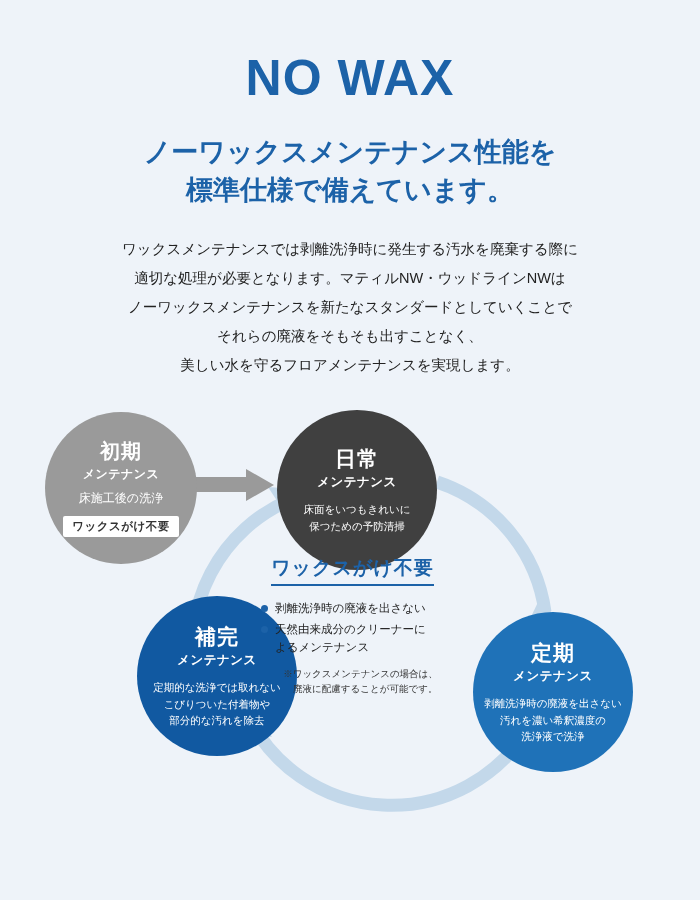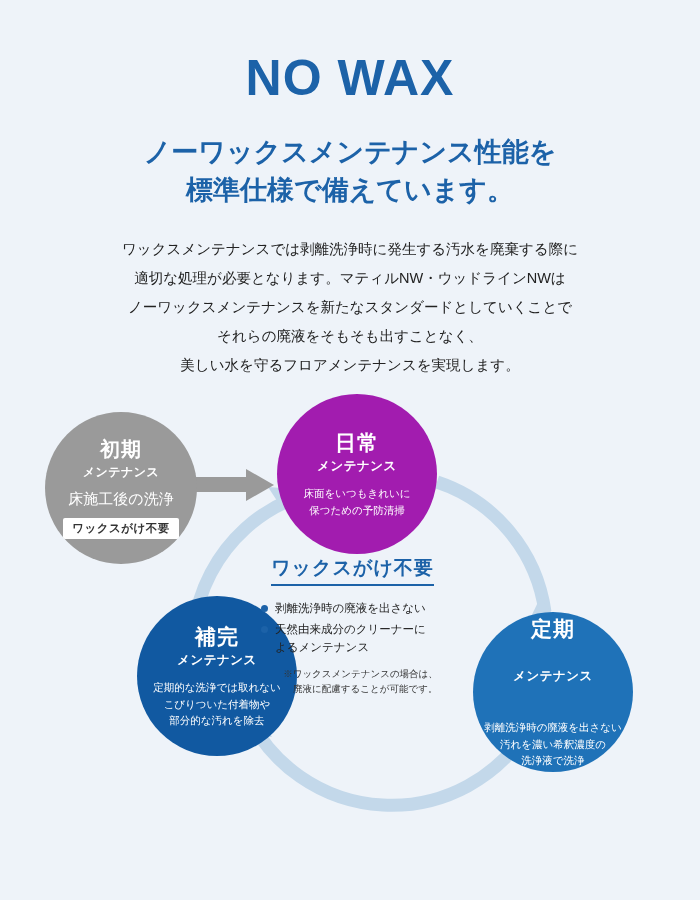--- a/index.html
+++ b/index.html
@@ -92,48 +92,47 @@
   
   #circle-initial {
     left: 45px;
     top: 22px;
     width: 152px;
     height: 152px;
     background: #9a9a9a;
   }
   #circle-initial .c-title { font-size: 20px; color: #fff; }
   #circle-initial .c-sub { font-size: 12px; color: #fff; }
-  #circle-initial .c-desc { font-size: 15px; margin-top: 6px; }
+  #circle-initial .c-desc { font-size: 12px; margin-top: 6px; }
   .badge {
     margin-top: 8px;
     background: #ffffff;
     color: #333;
     font-size: 11.5px;
     font-weight: bold;
     padding: 3px 9px;
     border-radius: 2px;
     letter-spacing: 0.5px;
     white-space: nowrap;
   }
   
   #circle-daily {
     left: 277px;
-    top: 4px;
+    top: 20px;
     width: 160px;
     height: 160px;
-    background: #a21caf;
+    background: #404040;
   }
   
   #circle-regular {
     left: 473px;
     top: 222px;
     width: 160px;
     height: 160px;
     background: #1f72b8;
-    gap: 24px;
   }
   
   #circle-supplement {
     left: 137px;
     top: 206px;
     width: 160px;
     height: 160px;
     background: #1159a1;
   }
 

